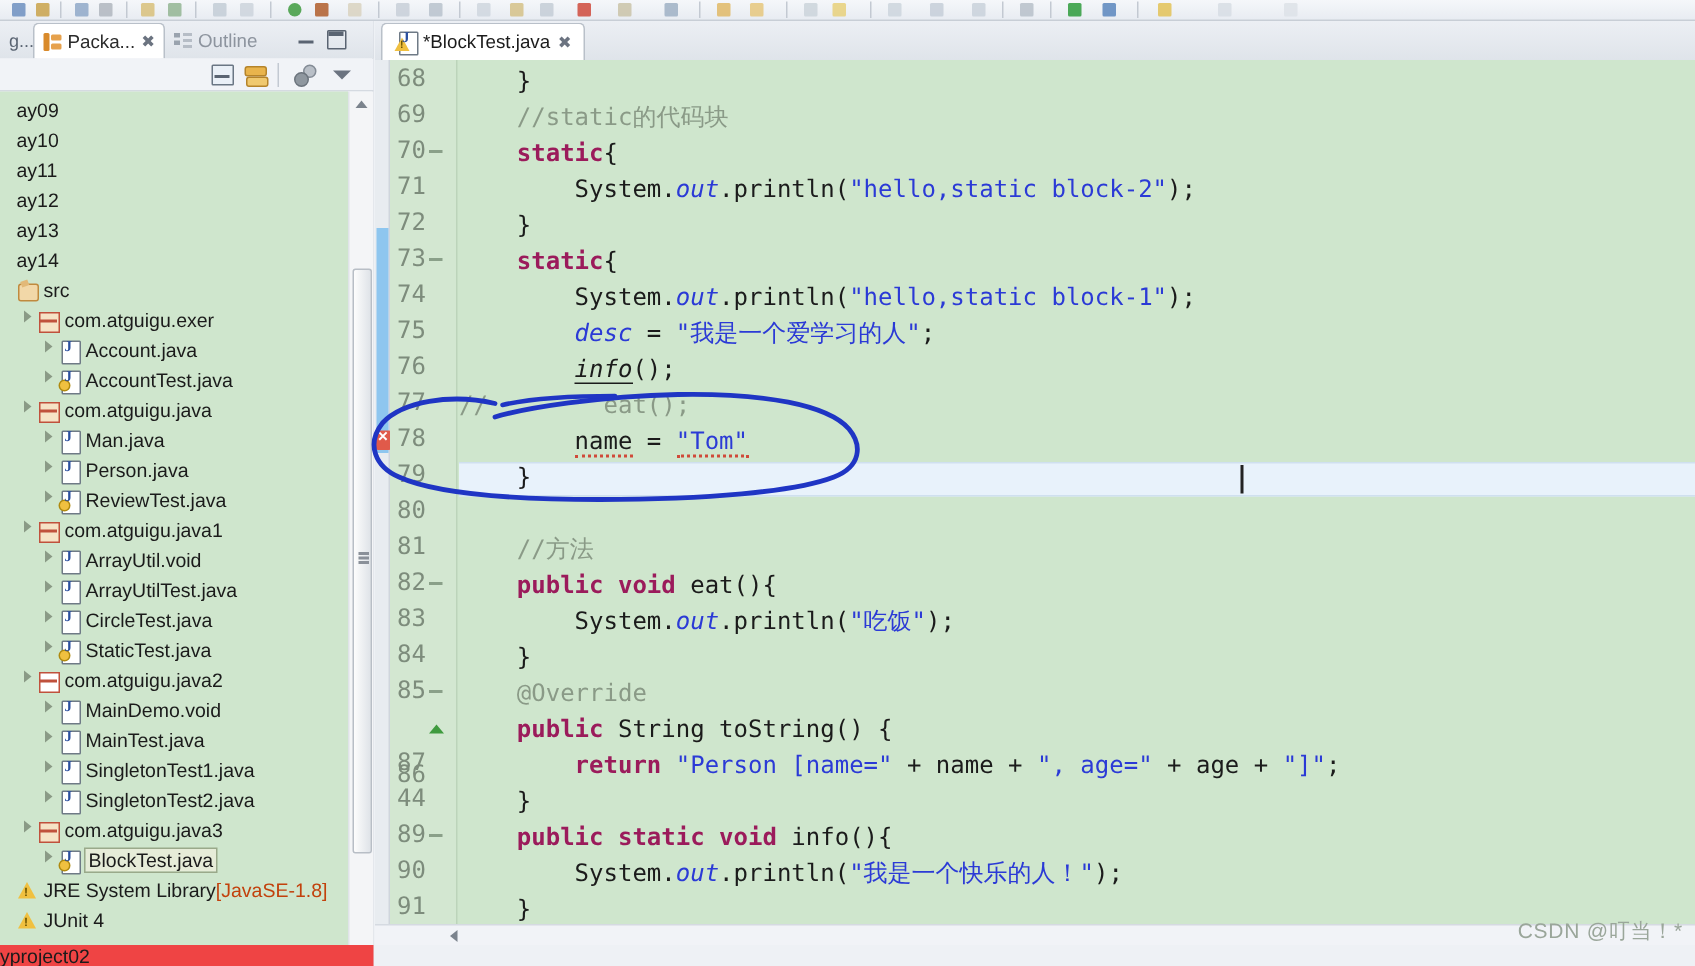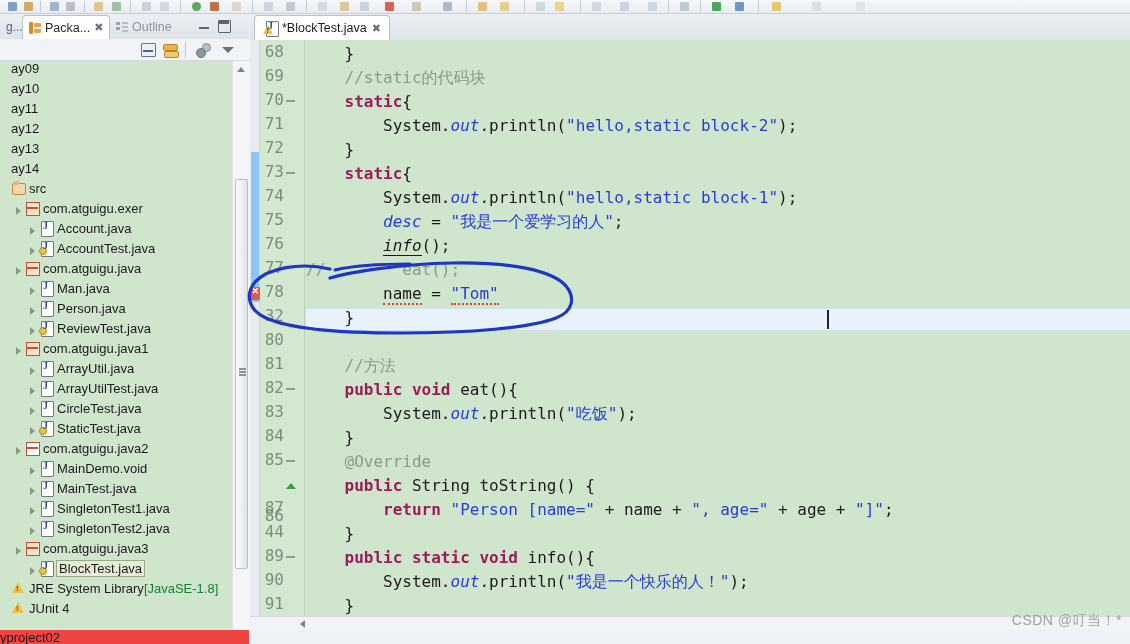--- a/index.html
+++ b/index.html
@@ -78,21 +78,21 @@
   .ico-caret{ left:222px; width:0; height:0; top:8px;
     border-left:6px solid transparent;border-right:6px solid transparent;border-top:6px solid #6b7380;}
 
   
   #tree{
     position:absolute; left:0; top:47px; width:232px; height:583px;
     background:#cfe6cd;
     overflow:hidden;
     font-size:13px; color:#1b1b1b;
   }
-  .trow{ height:20px; display:flex; align-items:flex-start; white-space:nowrap; }
+  .trow{ height:20px; display:flex; align-items:flex-end; white-space:nowrap; }
   .trow.sel .tlabel{ background:#e6ecd8; outline:1px solid #9aa98a; padding:0 2px;}
   .arrow{ width:11px; height:20px; position:relative; flex:none;}
   .arrow.open:after, .arrow.closed:after{
     content:""; position:absolute; left:2px; top:6px;
     border-top:4px solid transparent; border-bottom:4px solid transparent;
     border-left:5px solid #8a9a86;
   }
   .arrow.none:after{ content:none; }
   .tico{ width:15px; height:14px; flex:none; position:relative; margin-right:3px;}
   .ic-folder-src:before{content:"";position:absolute;left:1px;top:2px;width:12px;height:10px;border:1.5px solid #c08a3e;border-radius:2px;background:#f2d8a8;}
@@ -100,21 +100,21 @@
   .ic-pkg:before{content:"";position:absolute;left:1px;top:1px;width:12px;height:12px;background:#fff;border:1.5px solid #c0513c;}
   .ic-pkg:after{content:"";position:absolute;left:1px;top:6px;width:12px;height:1.5px;background:#c0513c;box-shadow:5px -5px 0 -3.5px #c0513c, 5px 0 0 -3.5px #c0513c;}
   .ic-pkg.shaded:before{ background:#f6e3c6; }
   .ic-java:before{content:"";position:absolute;left:2px;top:0px;width:11px;height:14px;background:#fff;border:1.2px solid #6f7a86;border-radius:1px;}
   .ic-java:after{content:"J";position:absolute;left:4px;top:-1px;font:bold 10px "Liberation Serif",serif;color:#2b4f9e;}
   .ic-java.warn{ }
   .ic-java.warn .badge{position:absolute;left:0;top:6px;width:8px;height:8px;background:#f0c040;border-radius:50%;border:1px solid #b08a10;}
   .ic-lib:before{content:"";position:absolute;left:1px;top:1px;width:0;height:0;border-left:6px solid transparent;border-right:6px solid transparent;border-bottom:11px solid #f0c040;}
   .ic-lib:after{content:"!";position:absolute;left:5px;top:3px;font:bold 8px "Liberation Sans",sans-serif;color:#6b5400;}
   .tlabel{ }
-  .dim{ color:#15803d; }
+  .dim{ color:#c2410c; }
 
   #tree-scroll{
     position:absolute; left:232px; top:47px; width:17px; height:583px;
     background:#f4f5f7; border-left:1px solid #dfe3e8;
   }
   .sb-arrow{position:absolute;left:4px;width:0;height:0;border-left:4px solid transparent;border-right:4px solid transparent;}
   .sb-up{ top:6px; border-bottom:5px solid #7b838d;}
   .sb-dn{ bottom:6px; border-top:5px solid #7b838d;}
   #tree-thumb{
     position:absolute; left:2px; top:118px; width:13px; height:390px;
@@ -378,21 +378,21 @@
         <span class="tlabel">ReviewTest.java</span>
       </div>
       <div class="trow" style="padding-left: 14px;">
         <span class="arrow open"></span>
         <span class="tico ic-pkg shaded"></span>
         <span class="tlabel">com.atguigu.java1</span>
       </div>
       <div class="trow" style="padding-left: 28px;">
         <span class="arrow closed"></span>
         <span class="tico ic-java"></span>
-        <span class="tlabel">ArrayUtil.java</span>
+        <span class="tlabel">ArrayUtil.void</span>
       </div>
       <div class="trow" style="padding-left: 28px;">
         <span class="arrow closed"></span>
         <span class="tico ic-java"></span>
         <span class="tlabel">ArrayUtilTest.java</span>
       </div>
       <div class="trow" style="padding-left: 28px;">
         <span class="arrow closed"></span>
         <span class="tico ic-java"></span>
         <span class="tlabel">CircleTest.java</span>
@@ -490,21 +490,21 @@
         <div class="fold minus" style="top: 56px;"></div>
         <div class="lnum" style="top: 74px;">71</div>
         <div class="lnum" style="top: 98px;">72</div>
         <div class="lnum" style="top: 122px;">73</div>
         <div class="fold minus" style="top: 128px;"></div>
         <div class="lnum" style="top: 146px;">74</div>
         <div class="lnum" style="top: 170px;">75</div>
         <div class="lnum" style="top: 194px;">76</div>
         <div class="lnum" style="top: 218px;">77</div>
         <div class="lnum" style="top: 242px;">78</div>
-        <div class="lnum" style="top: 266px;">32</div>
+        <div class="lnum" style="top: 266px;">79</div>
         <div class="lnum" style="top: 290px;">80</div>
         <div class="lnum" style="top: 314px;">81</div>
         <div class="lnum" style="top: 338px;">82</div>
         <div class="fold minus" style="top: 344px;"></div>
         <div class="lnum" style="top: 362px;">83</div>
         <div class="lnum" style="top: 386px;">84</div>
         <div class="lnum" style="top: 410px;">85</div>
         <div class="fold minus" style="top: 416px;"></div>
         <div class="lnum" style="top: 434px; margin-top: 32px;">86</div>
         <div class="fold up" style="top: 440px;"></div>

